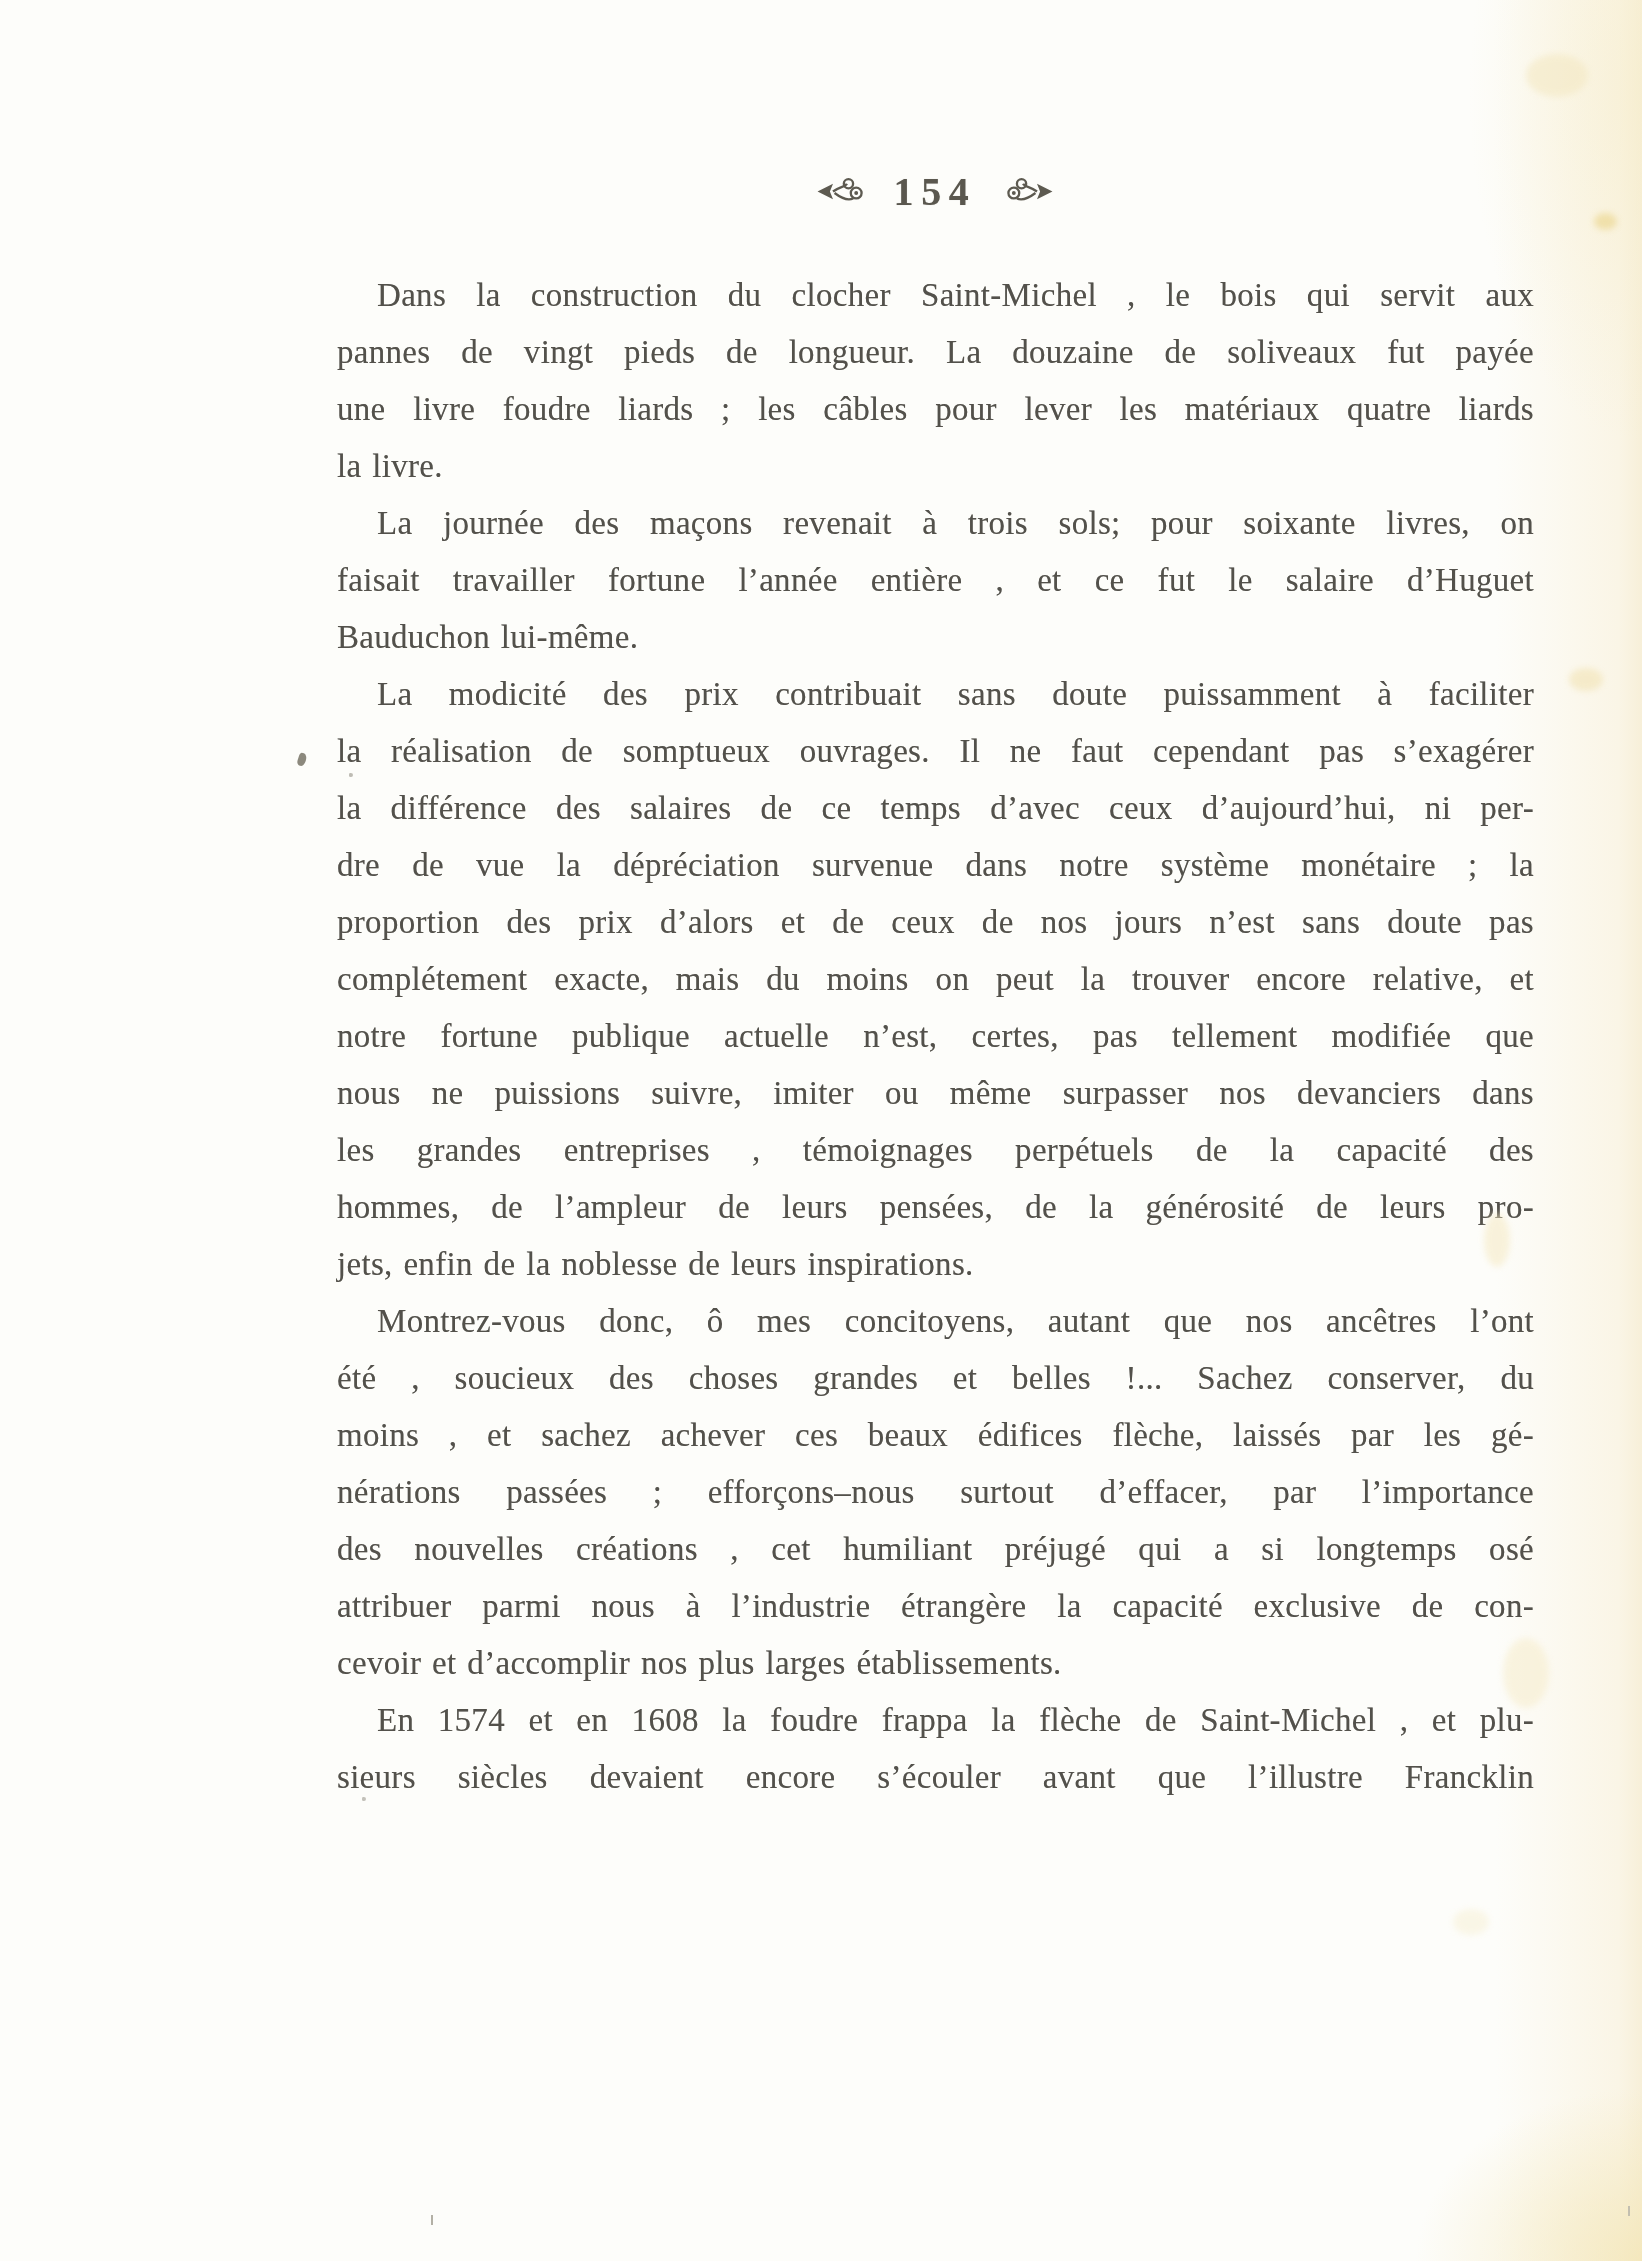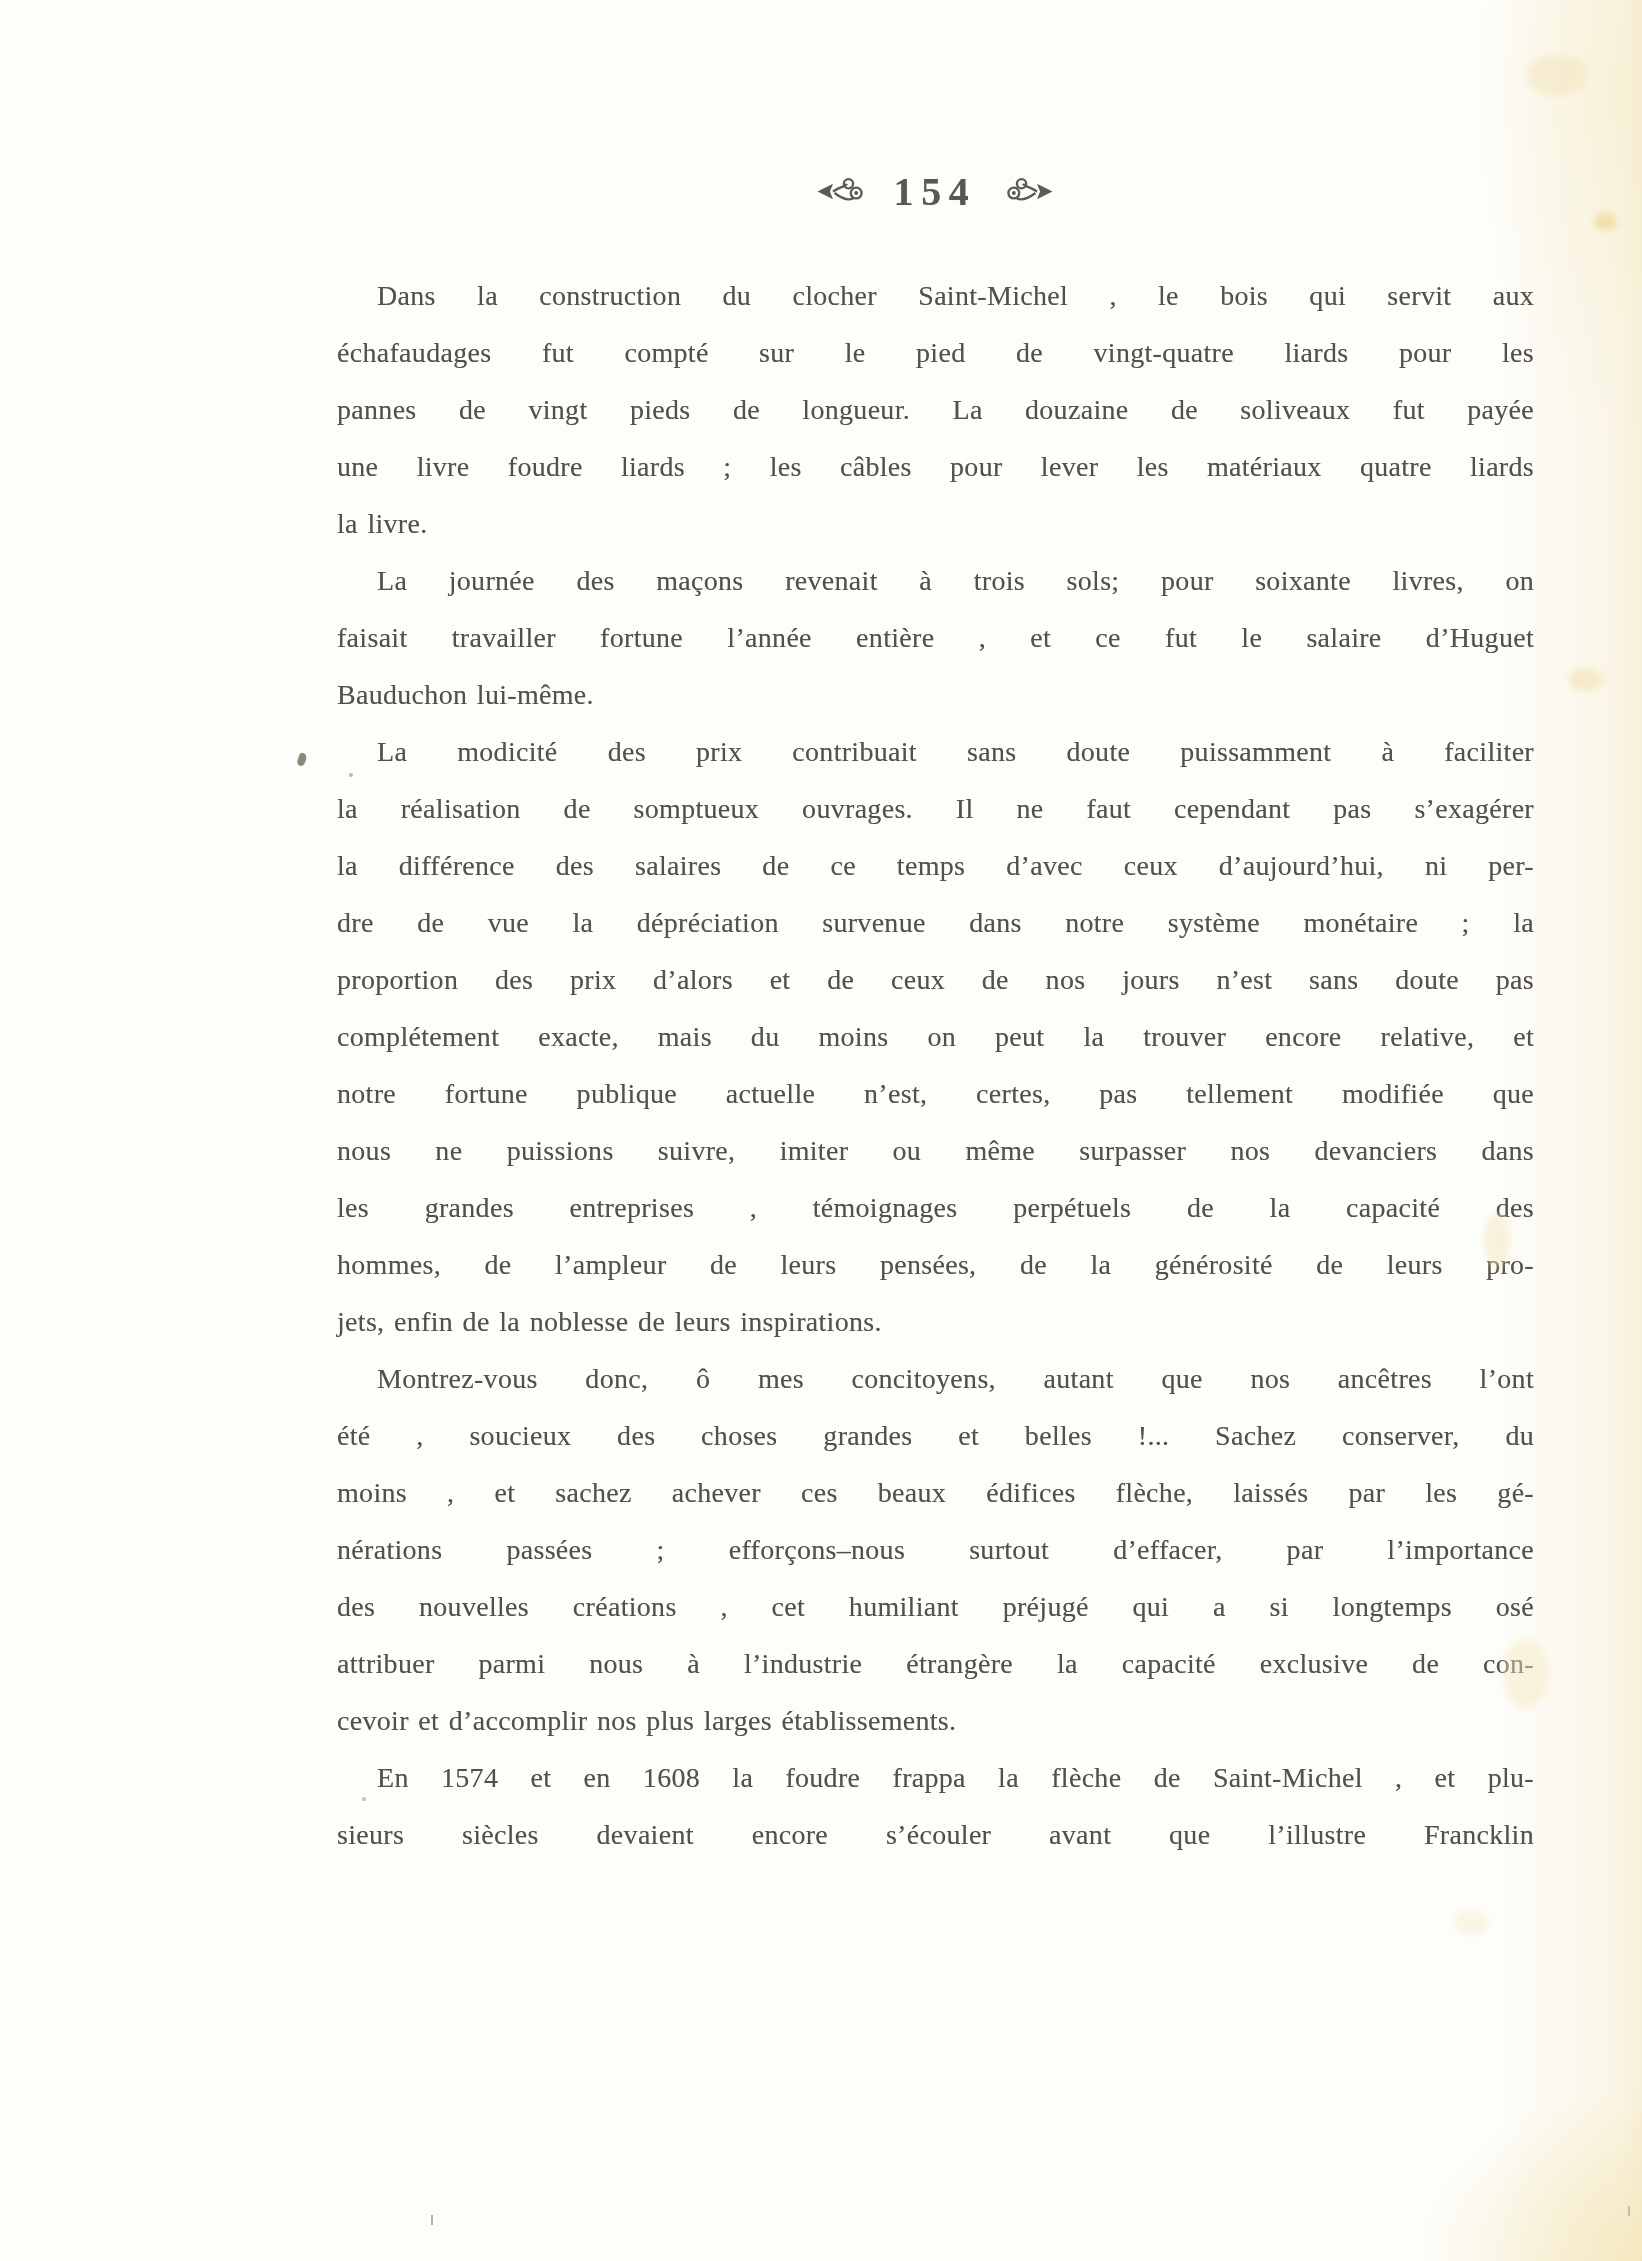--- a/index.html
+++ b/index.html
@@ -48,21 +48,21 @@
   
   .text-block {
     position: absolute;
     left: 337px;
     top: 267px;
     width: 1197px;
   }
   .line {
     height: 57px;
     line-height: 57px;
-    font-size: 28px;
+    font-size: 33px;
     letter-spacing: 0.3px;
     word-spacing: 2.3px;
     text-align: justify;
     text-align-last: justify;
     white-space: normal;
     color: #53514b;
     text-shadow: 0 0 0.5px rgba(83,81,75,0.45);
   }
   .line.indent { text-indent: 40px; }
   .line.endpara {
@@ -109,21 +109,20 @@
             <path d="M24 22 C32 28, 42 32, 48 29"></path>
           </g>
         </svg>
       </span>
     </span>
   </div>
 
   <div class="text-block">
       <div>
         <div class="line indent">Dans la construction du clocher Saint-Michel , le bois qui servit aux</div>
-        <div class="line">échafaudages fut compté sur le pied de vingt-quatre liards pour les</div>
         <div class="line">pannes de vingt pieds de longueur. La douzaine de soliveaux fut payée</div>
         <div class="line">une livre foudre liards ; les câbles pour lever les matériaux quatre liards</div>
         <div class="line endpara">la livre.</div>
       </div>
       <div>
         <div class="line indent">La journée des maçons revenait à trois sols; pour soixante livres, on</div>
         <div class="line">faisait travailler fortune l’année entière , et ce fut le salaire d’Huguet</div>
         <div class="line endpara">Bauduchon lui-même.</div>
       </div>
       <div>

